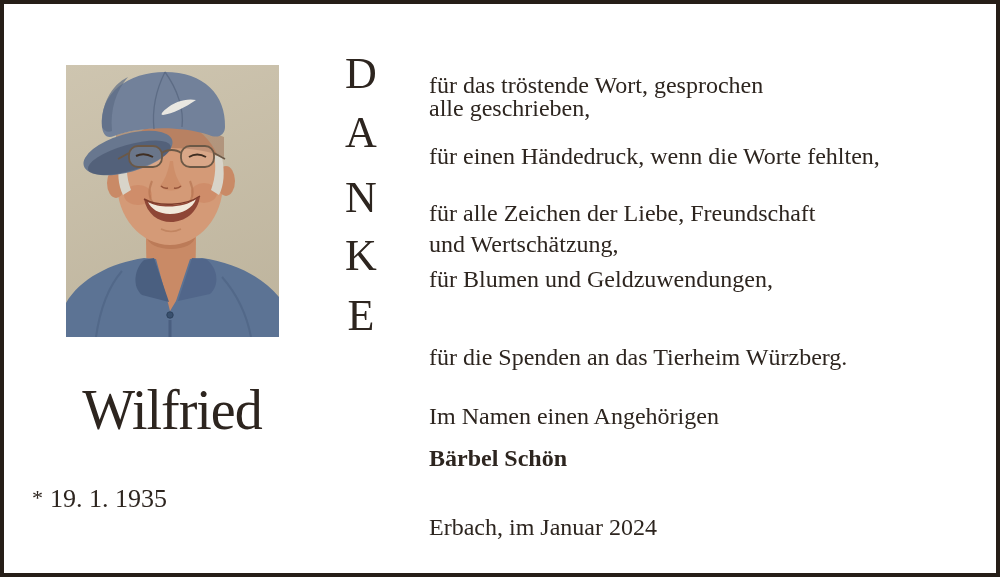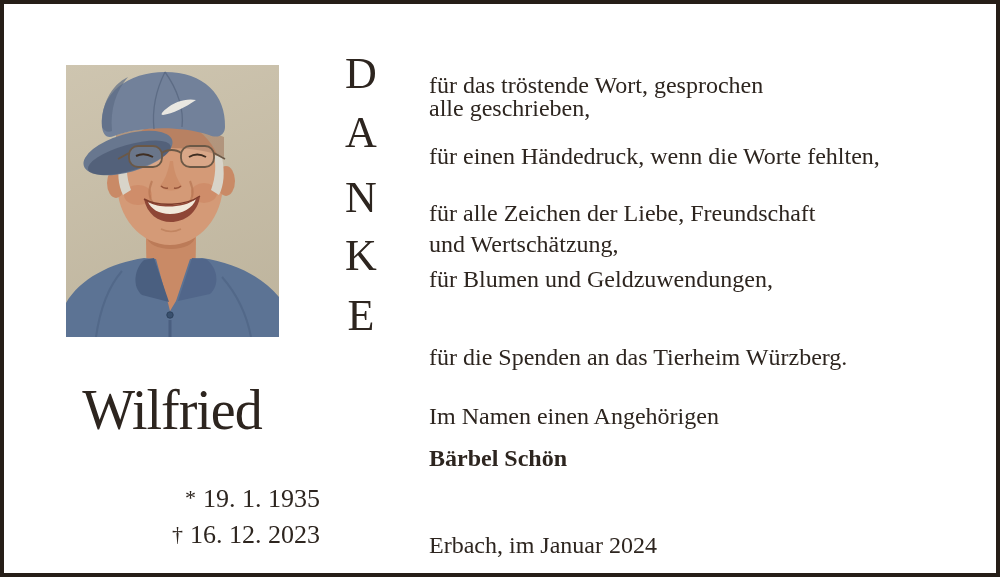--- a/index.html
+++ b/index.html
@@ -29,21 +29,21 @@
     font-size: 56px;
     line-height: 56px;
     letter-spacing: -1px;
     white-space: nowrap;
     margin-top: 27px;
   }
   .dates-block {
     position: absolute;
     left: 28px; top: 477px;
     width: 288px;
-    text-align: right;
+    text-align: left;
     font-size: 26px;
     line-height: 35px;
     white-space: nowrap;
   }
   .date-symbol {
     display: inline-block;
     font-size: 22px;
     margin-right: 7px;
     transform: translateY(-2px);
   }
@@ -71,21 +71,21 @@
   }
   .t1 { top: 66px; }
   .t2 { top: 89px; }
   .t3 { top: 137px; }
   .t4 { top: 187px; margin-top: 7px; }
   .t5 { top: 225px; }
   .t6 { top: 260px; }
   .t7 { top: 305px; margin-top: 33px; }
   .c1 { top: 397px; }
   .c2 { top: 439px; font-weight: bold; }
-  .c3 { top: 526px; }
+  .c3 { top: 508px; }
 </style>
 </head>
 <body>
 
 <div class="page">
 
   <div class="photo">
     <svg viewBox="0 0 213 272" preserveAspectRatio="none">
       <defs>
         <linearGradient id="bgGrad" x1="0" y1="0" x2="0.3" y2="1">
@@ -153,21 +153,20 @@
       <path d="M104,255 L104,272" stroke="#4a5f80" stroke-width="3" fill="none"></path>
     </svg>
   </div>
 
   <div class="name-block">
     <div>Wilfried</div>
   </div>
 
   <div class="dates-block">
     <div><span class="date-symbol">*</span><span>19. 1. 1935</span></div>
-    <div><span class="date-symbol">†</span><span>16. 12. 2023</span></div>
   </div>
 
   <div class="danke-letter dk1">D</div>
   <div class="danke-letter dk2">A</div>
   <div class="danke-letter dk3">N</div>
   <div class="danke-letter dk4">K</div>
   <div class="danke-letter dk5">E</div>
 
   <div class="thanks-line t1">für das tröstende Wort, gesprochen</div>
   <div class="thanks-line t2">alle geschrieben,</div>

